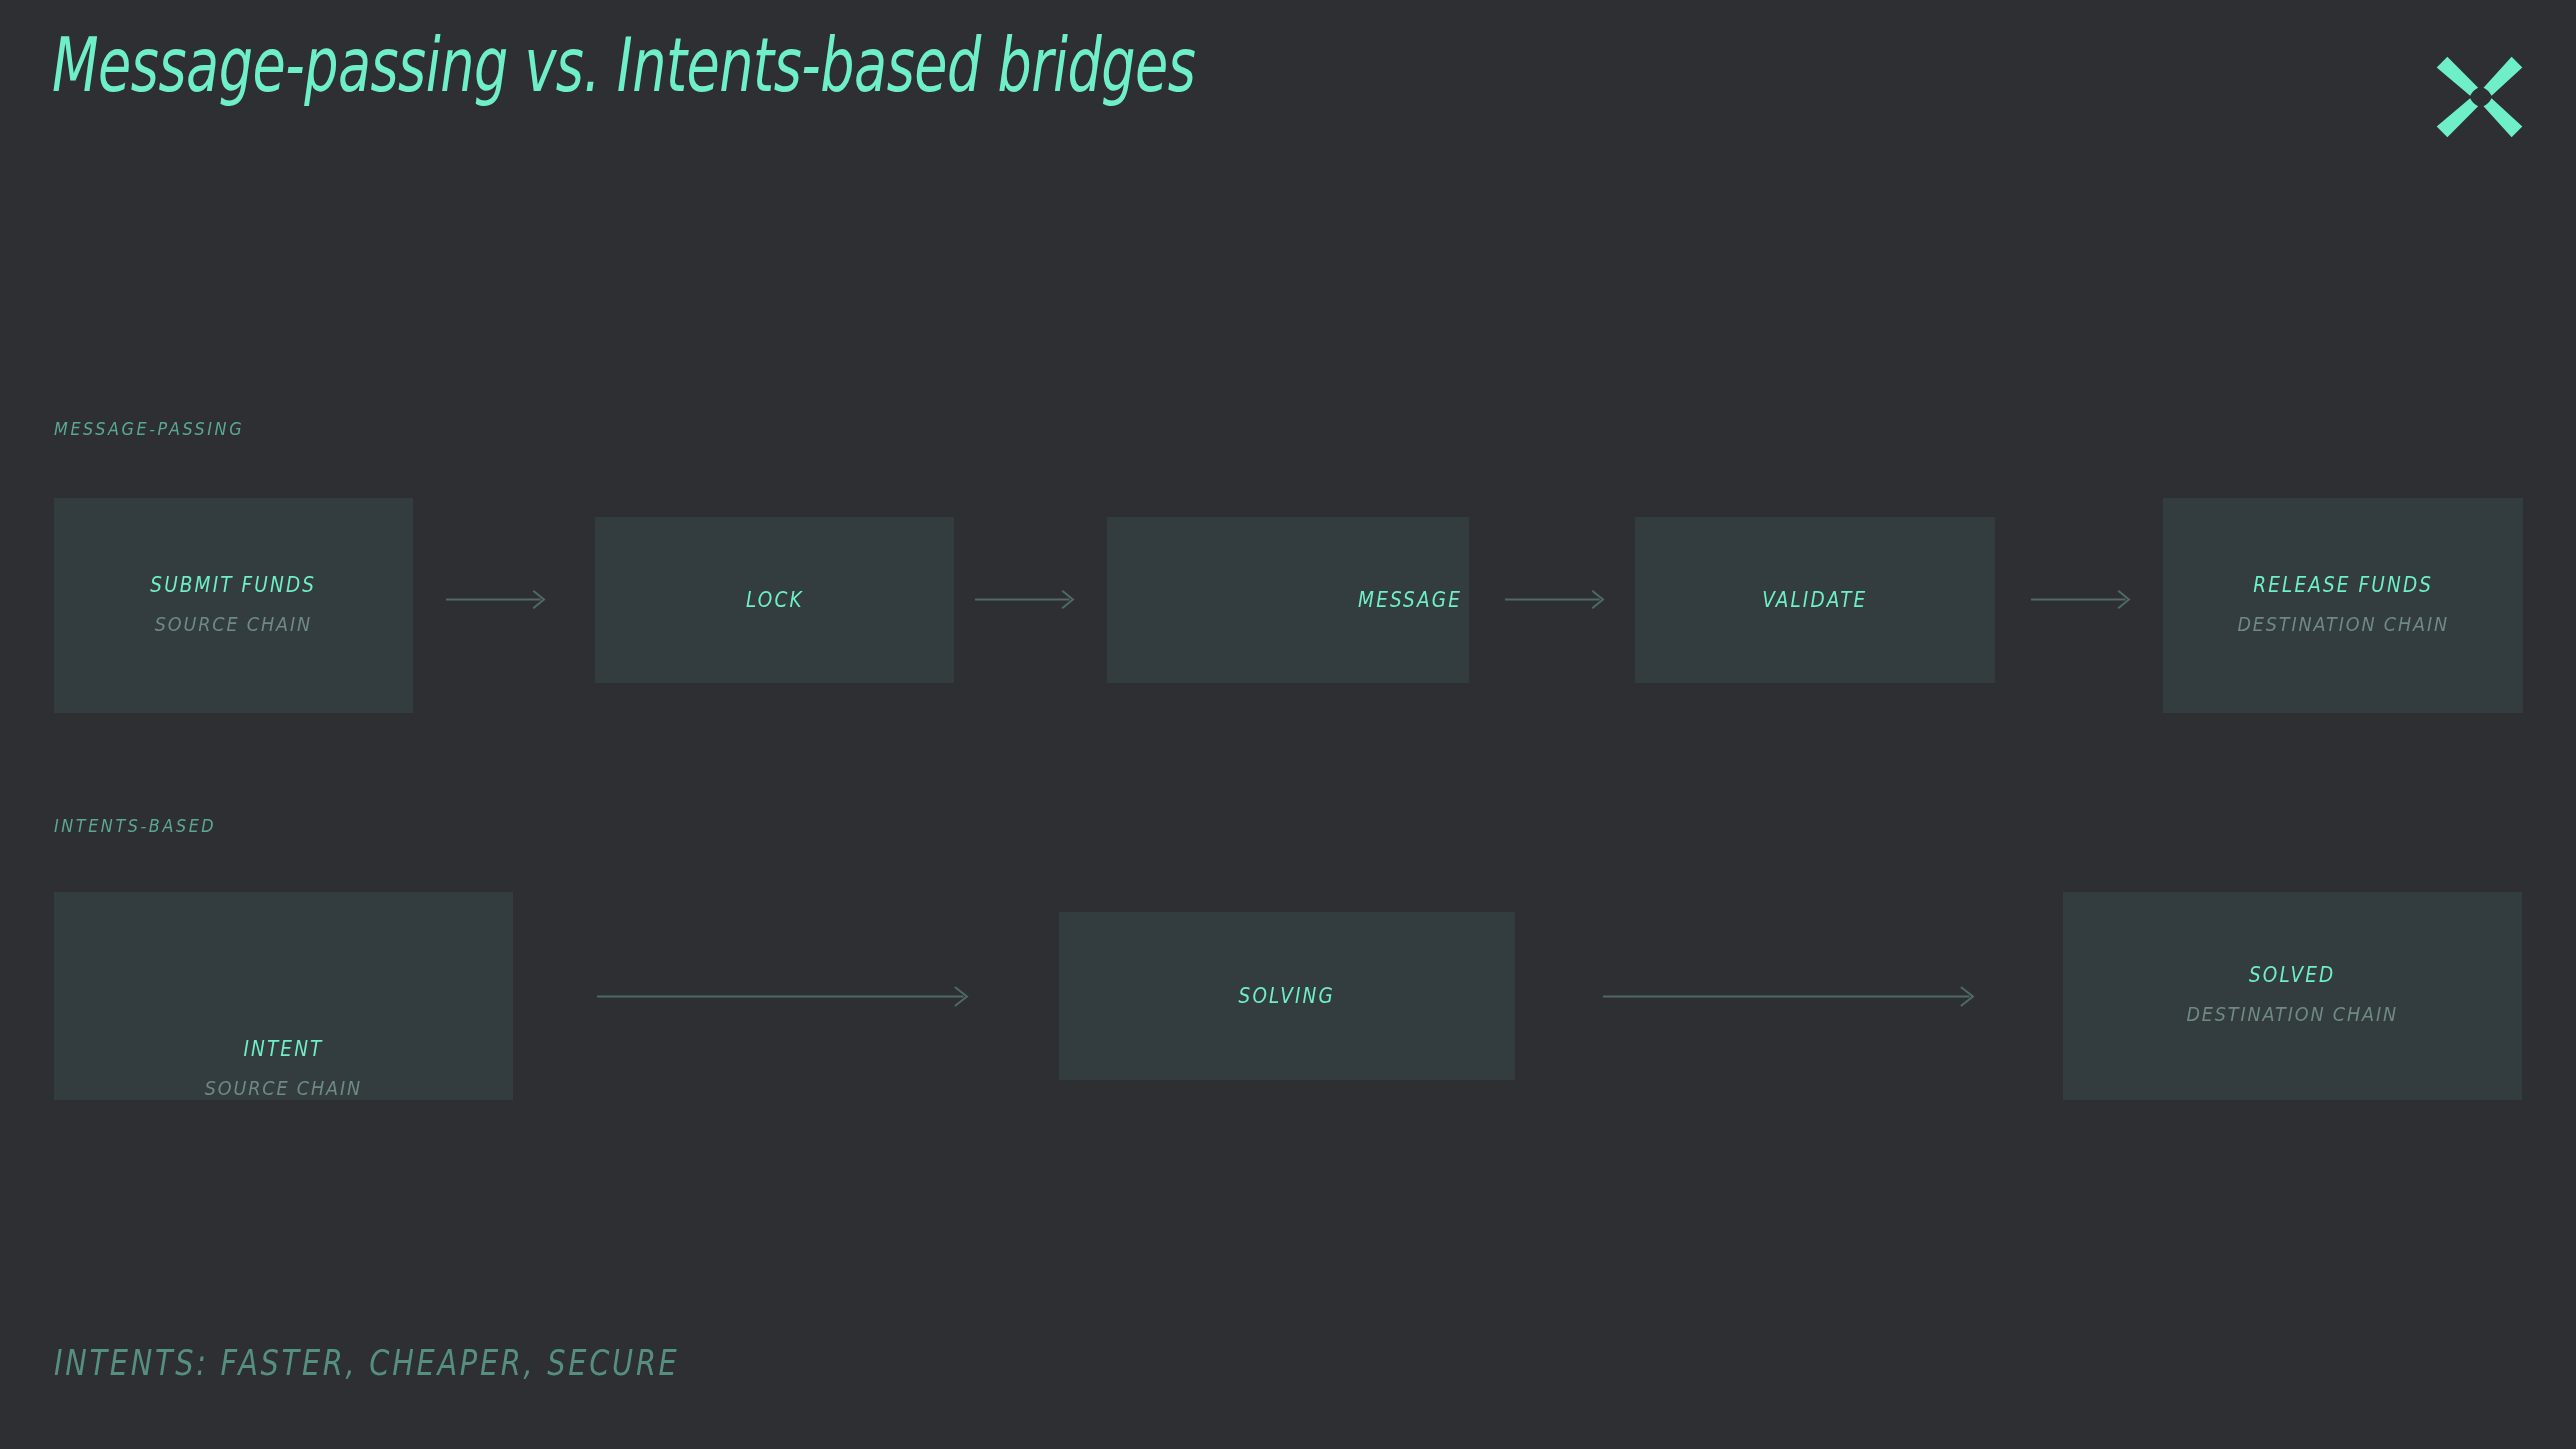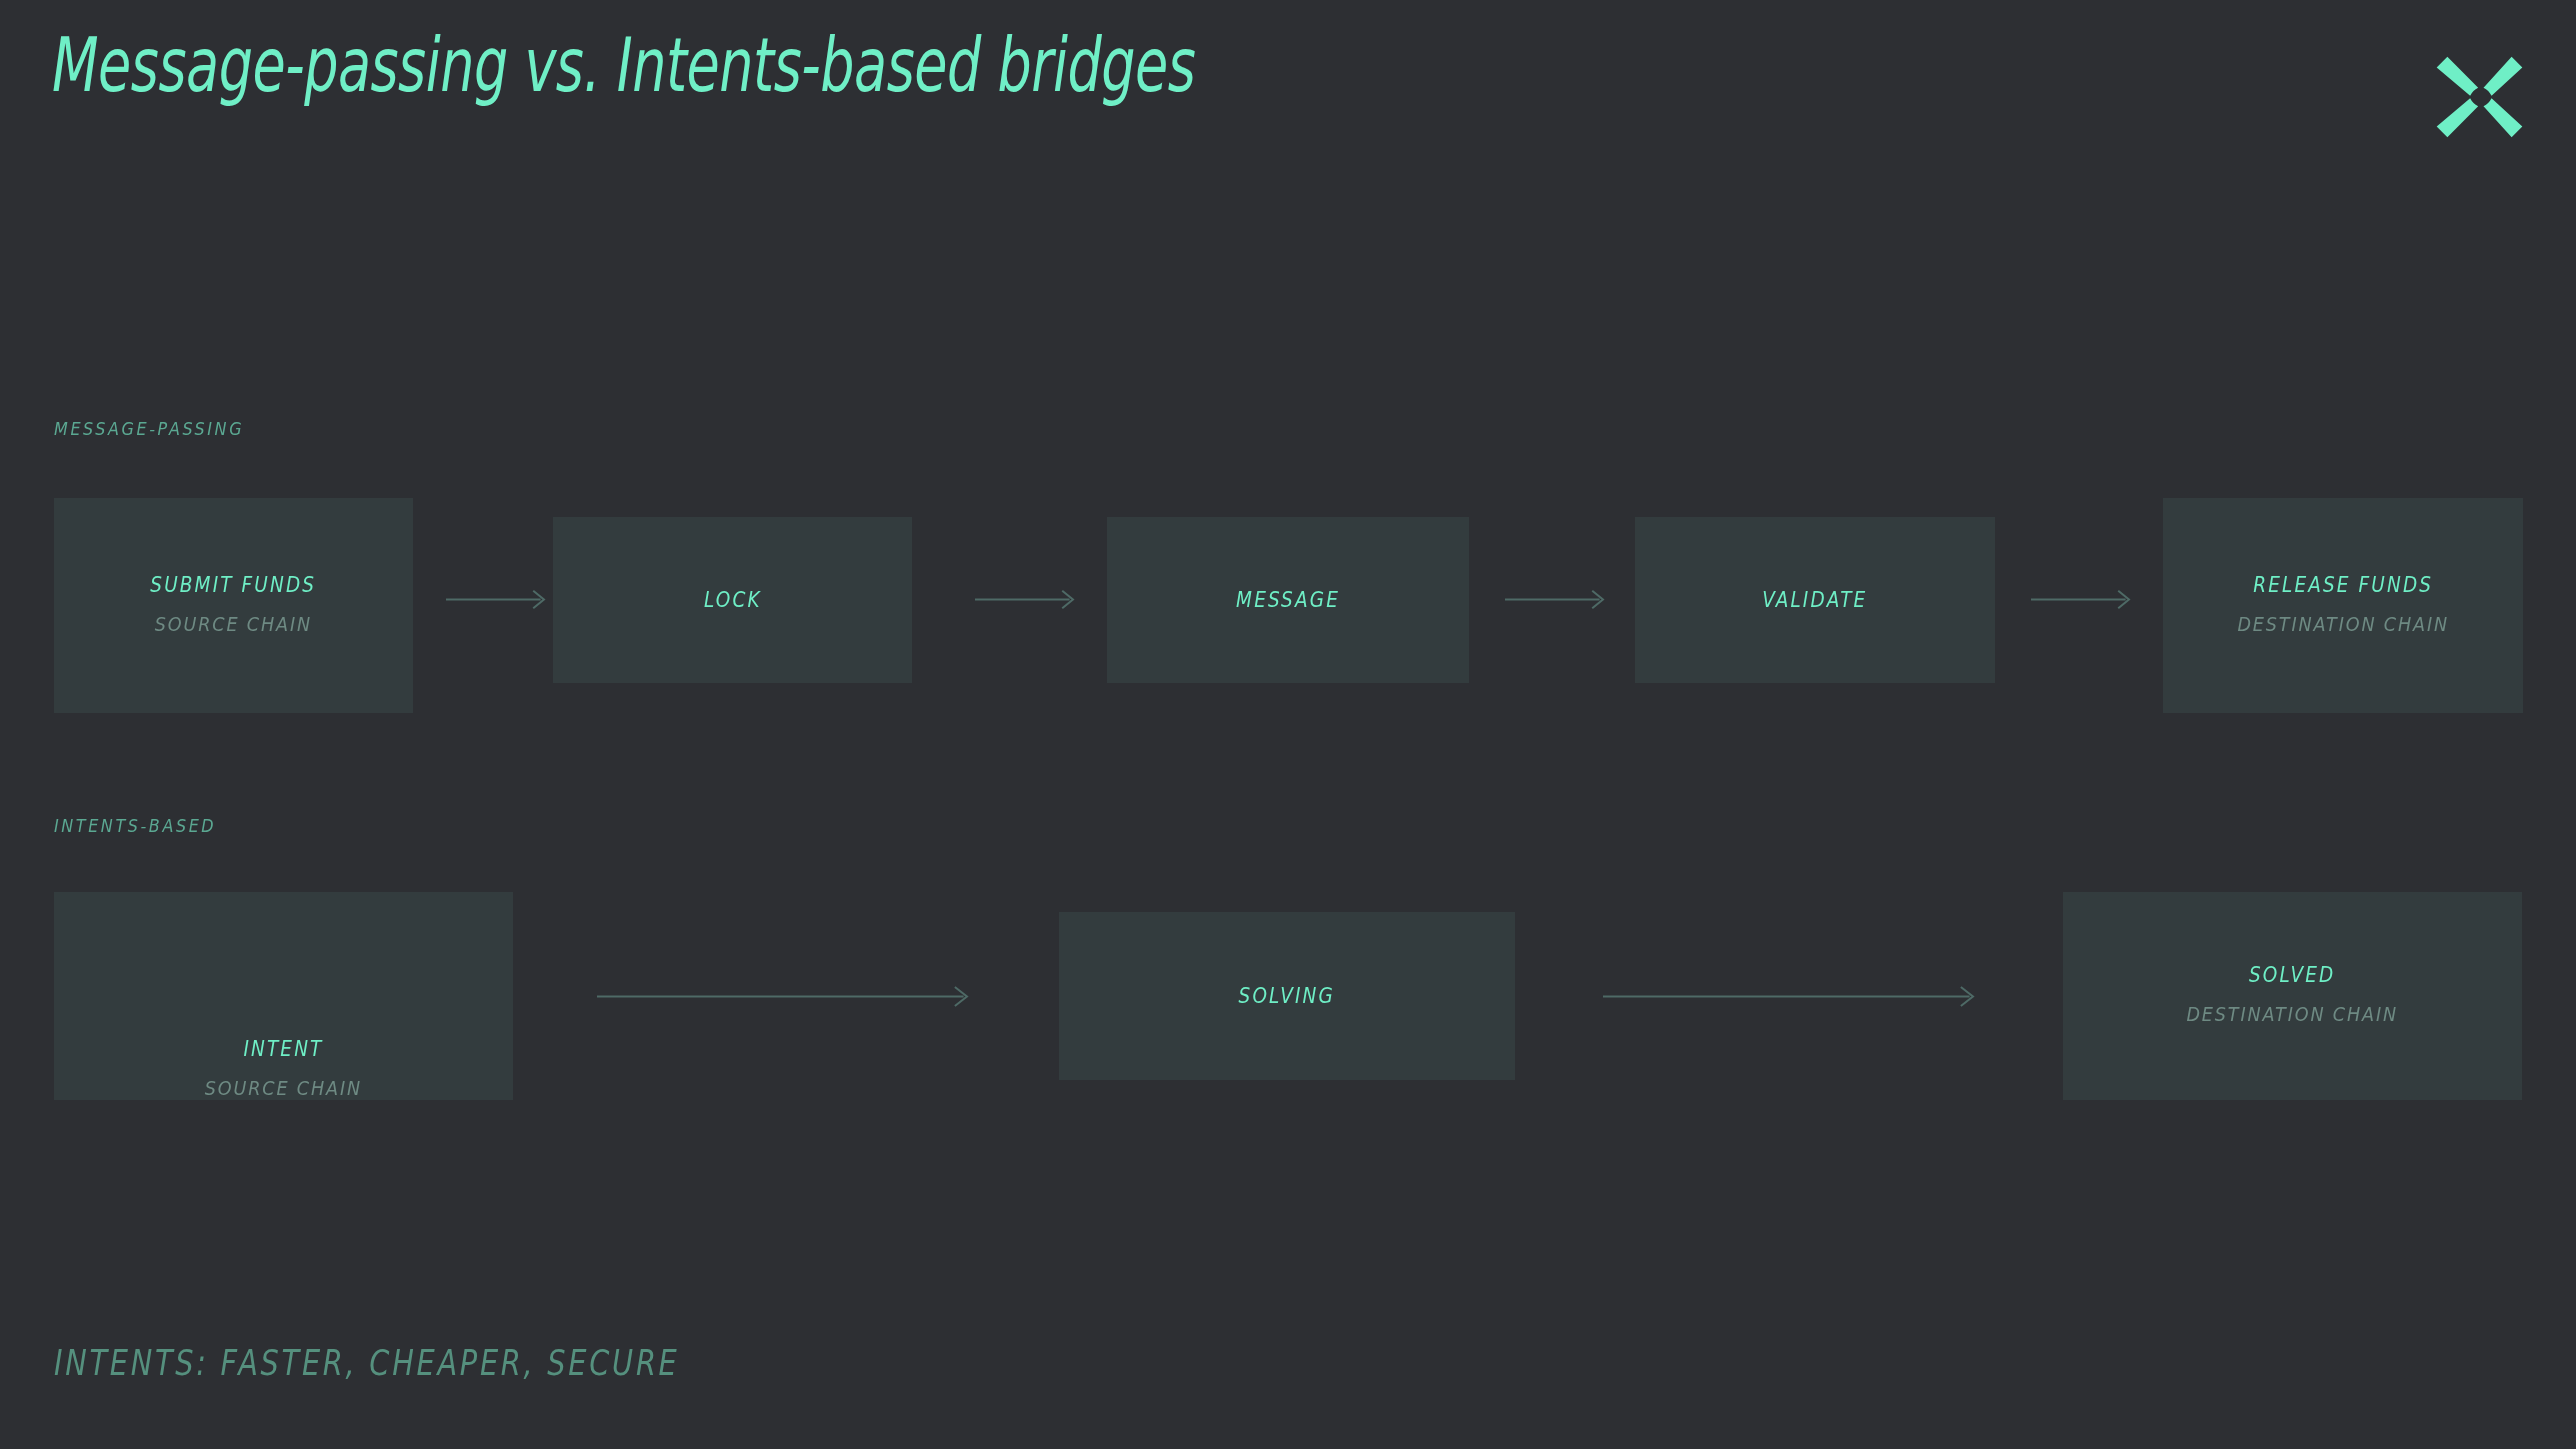--- a/index.html
+++ b/index.html
@@ -136,32 +136,32 @@
       <div class="node-sub">SOURCE CHAIN</div>
     </div>
 
     <div class="arrow" style="left:446px; top:586px; width:104px;">
       <svg viewBox="0 0 155 40" preserveAspectRatio="none">
         <line x1="0" y1="20" x2="141" y2="20" stroke="#4E6A66" stroke-width="3"></line>
         <polyline points="130,7 146,20 130,33" fill="none" stroke="#4E6A66" stroke-width="3"></polyline>
       </svg>
     </div>
 
-    <div class="node" style="left:553px; top:517px; width:359px; height:166px;">
+    <div class="node" style="left:595px; top:517px; width:359px; height:166px;">
       <div class="node-title">LOCK</div>
     </div>
 
     <div class="arrow" style="left:975px; top:586px; width:104px;">
       <svg viewBox="0 0 155 40" preserveAspectRatio="none">
         <line x1="0" y1="20" x2="141" y2="20" stroke="#4E6A66" stroke-width="3"></line>
         <polyline points="130,7 146,20 130,33" fill="none" stroke="#4E6A66" stroke-width="3"></polyline>
       </svg>
     </div>
 
-    <div class="node" style="left:1107px; top:517px; width:362px; height:166px;">
+    <div class="node" style="left:1107px; top:517px; width:362px; height:166px;align-items:flex-end;">
       <div class="node-title">MESSAGE</div>
     </div>
 
     <div class="arrow" style="left:1505px; top:586px; width:104px;">
       <svg viewBox="0 0 155 40" preserveAspectRatio="none">
         <line x1="0" y1="20" x2="141" y2="20" stroke="#4E6A66" stroke-width="3"></line>
         <polyline points="130,7 146,20 130,33" fill="none" stroke="#4E6A66" stroke-width="3"></polyline>
       </svg>
     </div>
 

